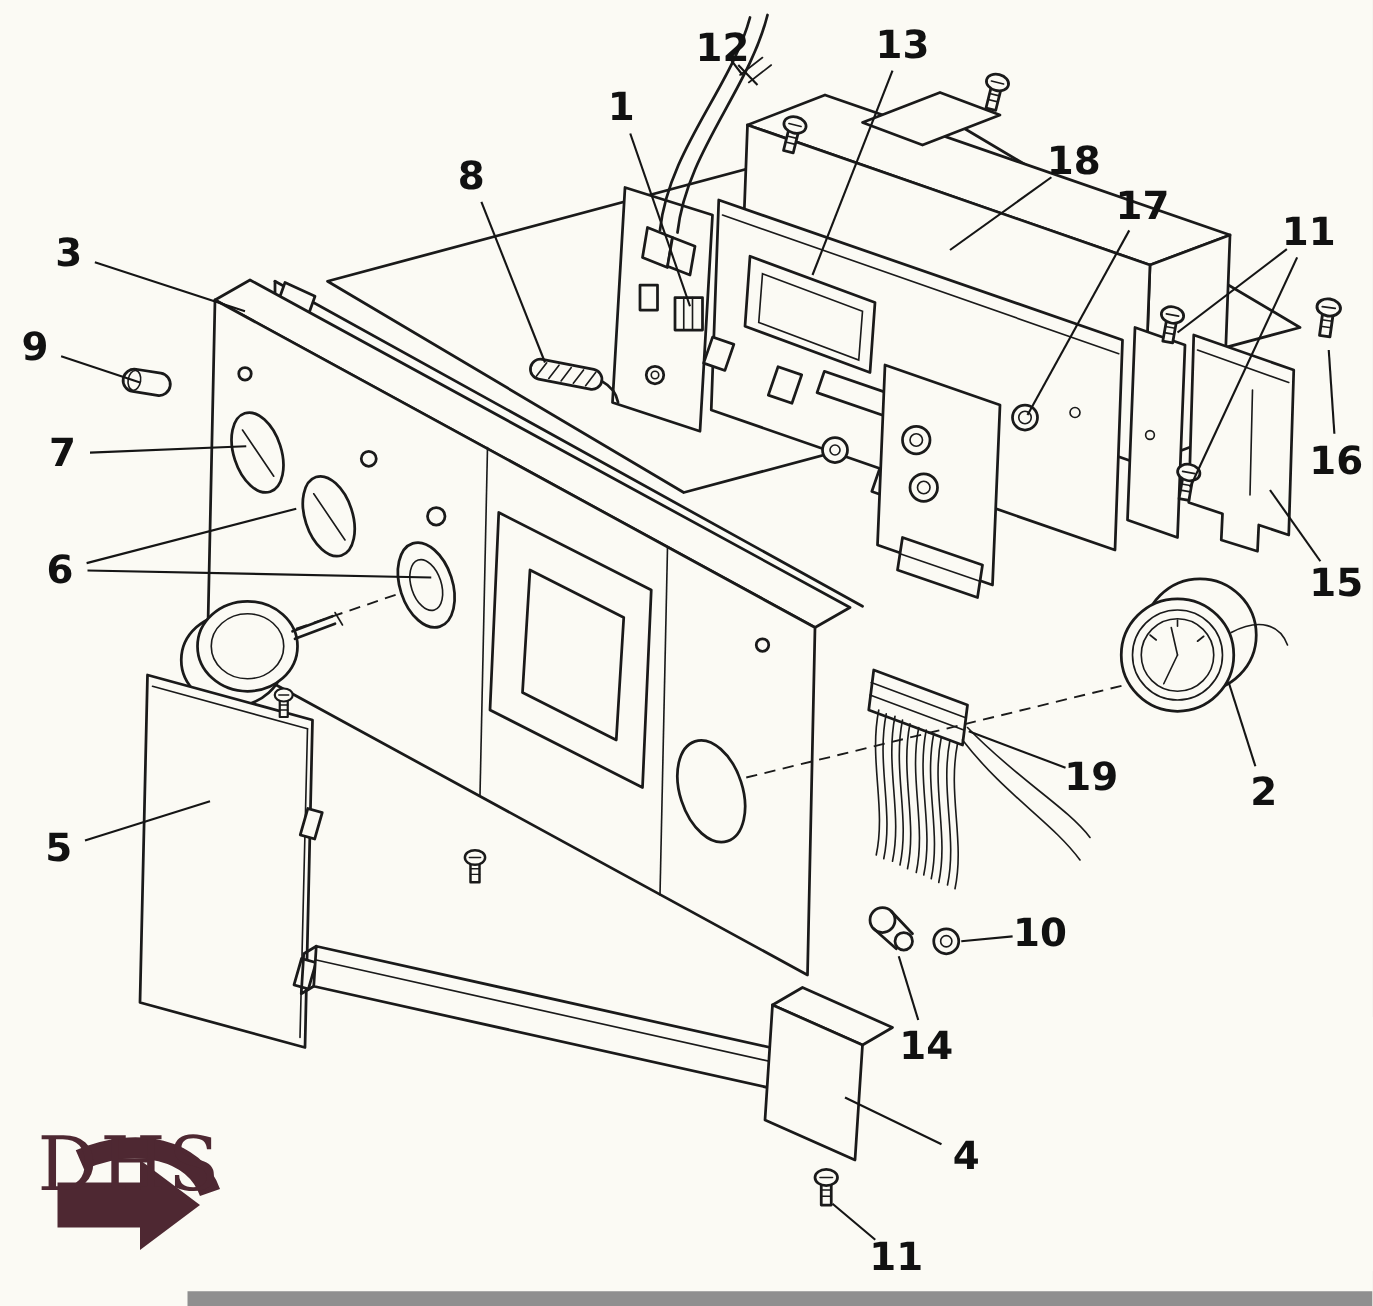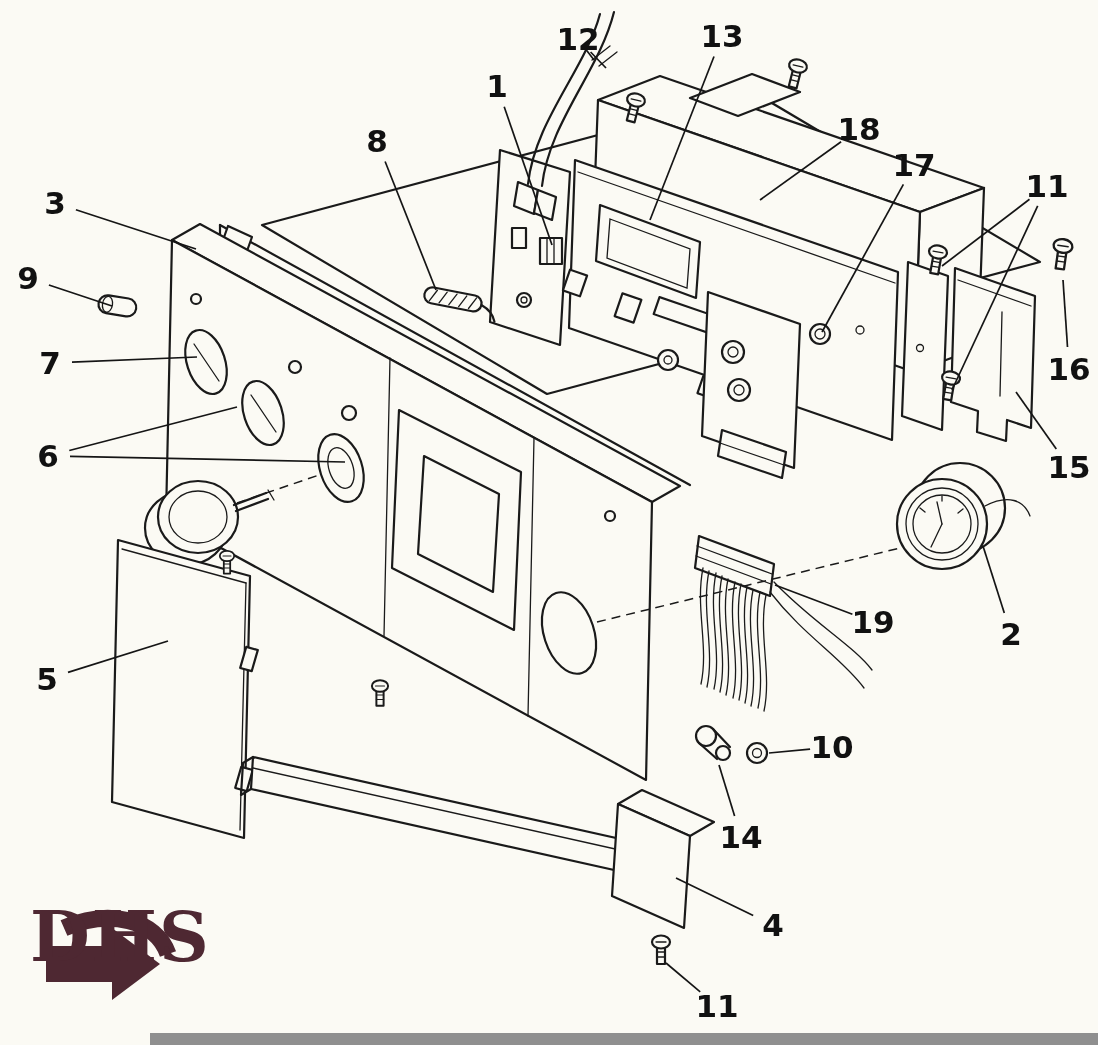--- a/index.html
+++ b/index.html
@@ -14,21 +14,21 @@
   .stage{position:relative;width:1098px;height:1045px;background:var(--bg);overflow:hidden}
   .stage svg{position:absolute;left:0;top:0}
   .ln{stroke:var(--line);stroke-width:2.2;fill:none;stroke-linejoin:round;stroke-linecap:round}
   .fl{stroke:var(--line);stroke-width:2.2;fill:var(--bg);stroke-linejoin:round}
   .thin{stroke:var(--line);stroke-width:1.3;fill:none;stroke-linecap:round}
   .dash{stroke:var(--line);stroke-width:1.5;fill:none;stroke-dasharray:9 6}
   .callout{font-family:"DejaVu Sans",sans-serif;font-weight:bold;font-size:31px;fill:var(--callout);
            text-anchor:middle;dominant-baseline:central}
   .leader{stroke:#151515;stroke-width:1.7;fill:none}
   .logo{position:absolute;left:30px;top:906px;display:flex;align-items:center;gap:8px}
-  .logo-text{font-family:"DejaVu Serif",serif;font-weight:bold;font-size:69px;line-height:1;
+  .logo-text{font-family:"DejaVu Serif",serif;font-weight:normal;font-size:60px;line-height:1;
              color:var(--logo);letter-spacing:2px;transform:translateY(-4px)}
 </style>
 </head>
 <body>
 
 <div class="stage">
 
   <svg width="1098" height="1045" viewBox="0 0 1098 1045">
     <defs>
       <g id="screw">

